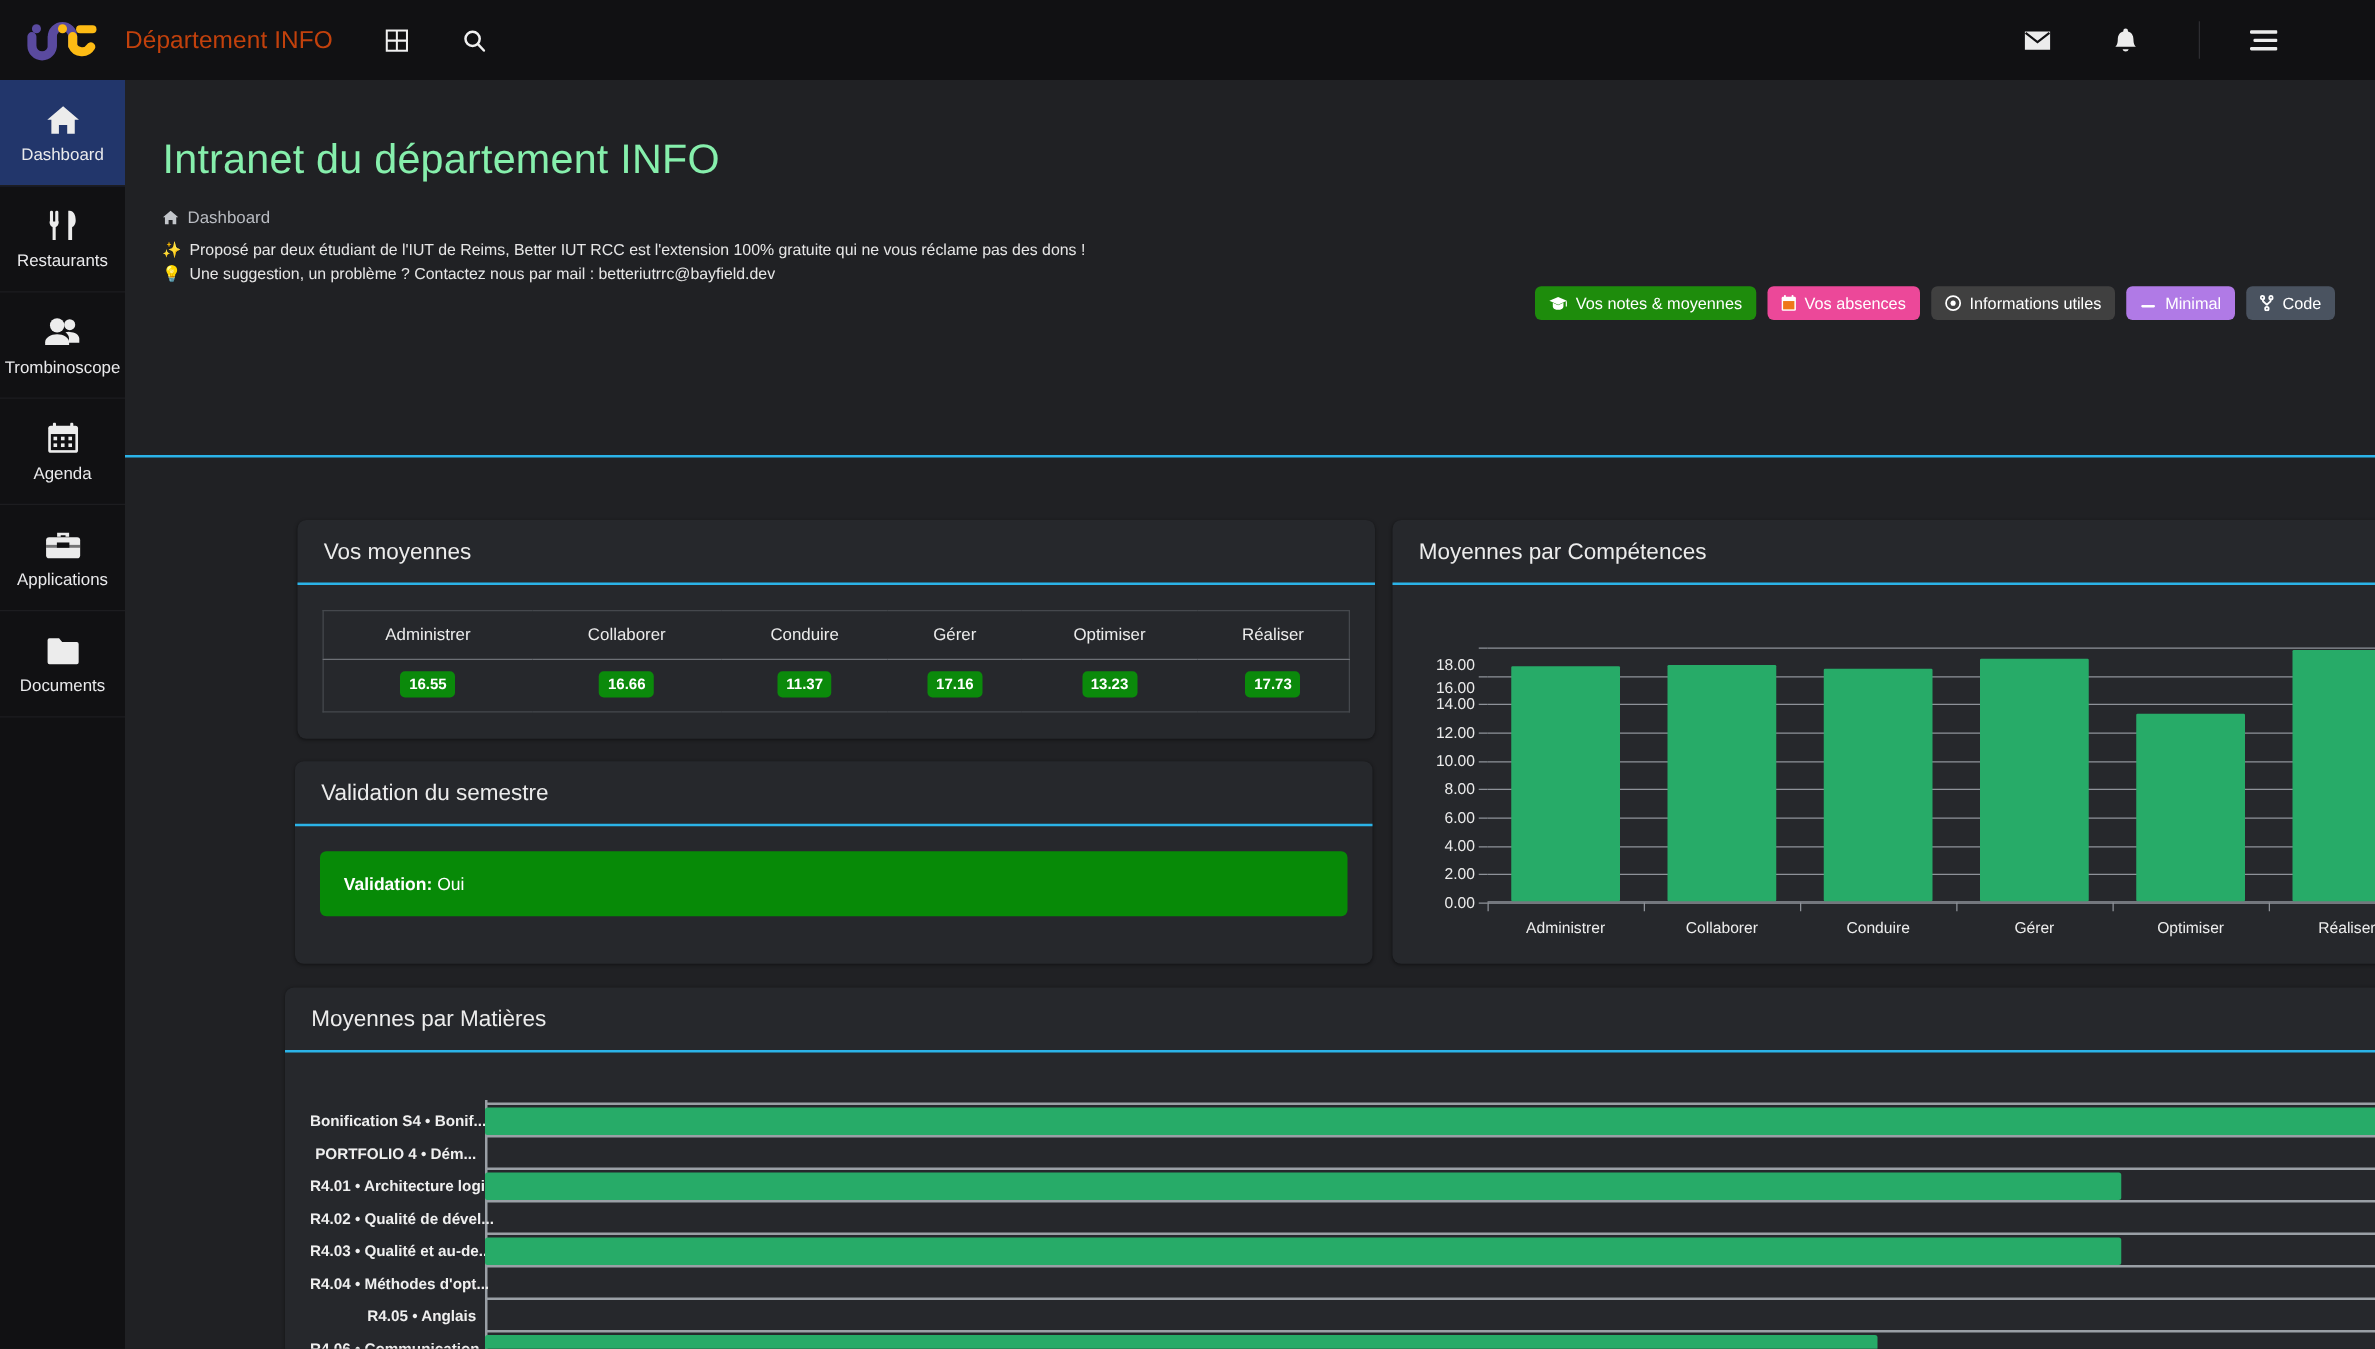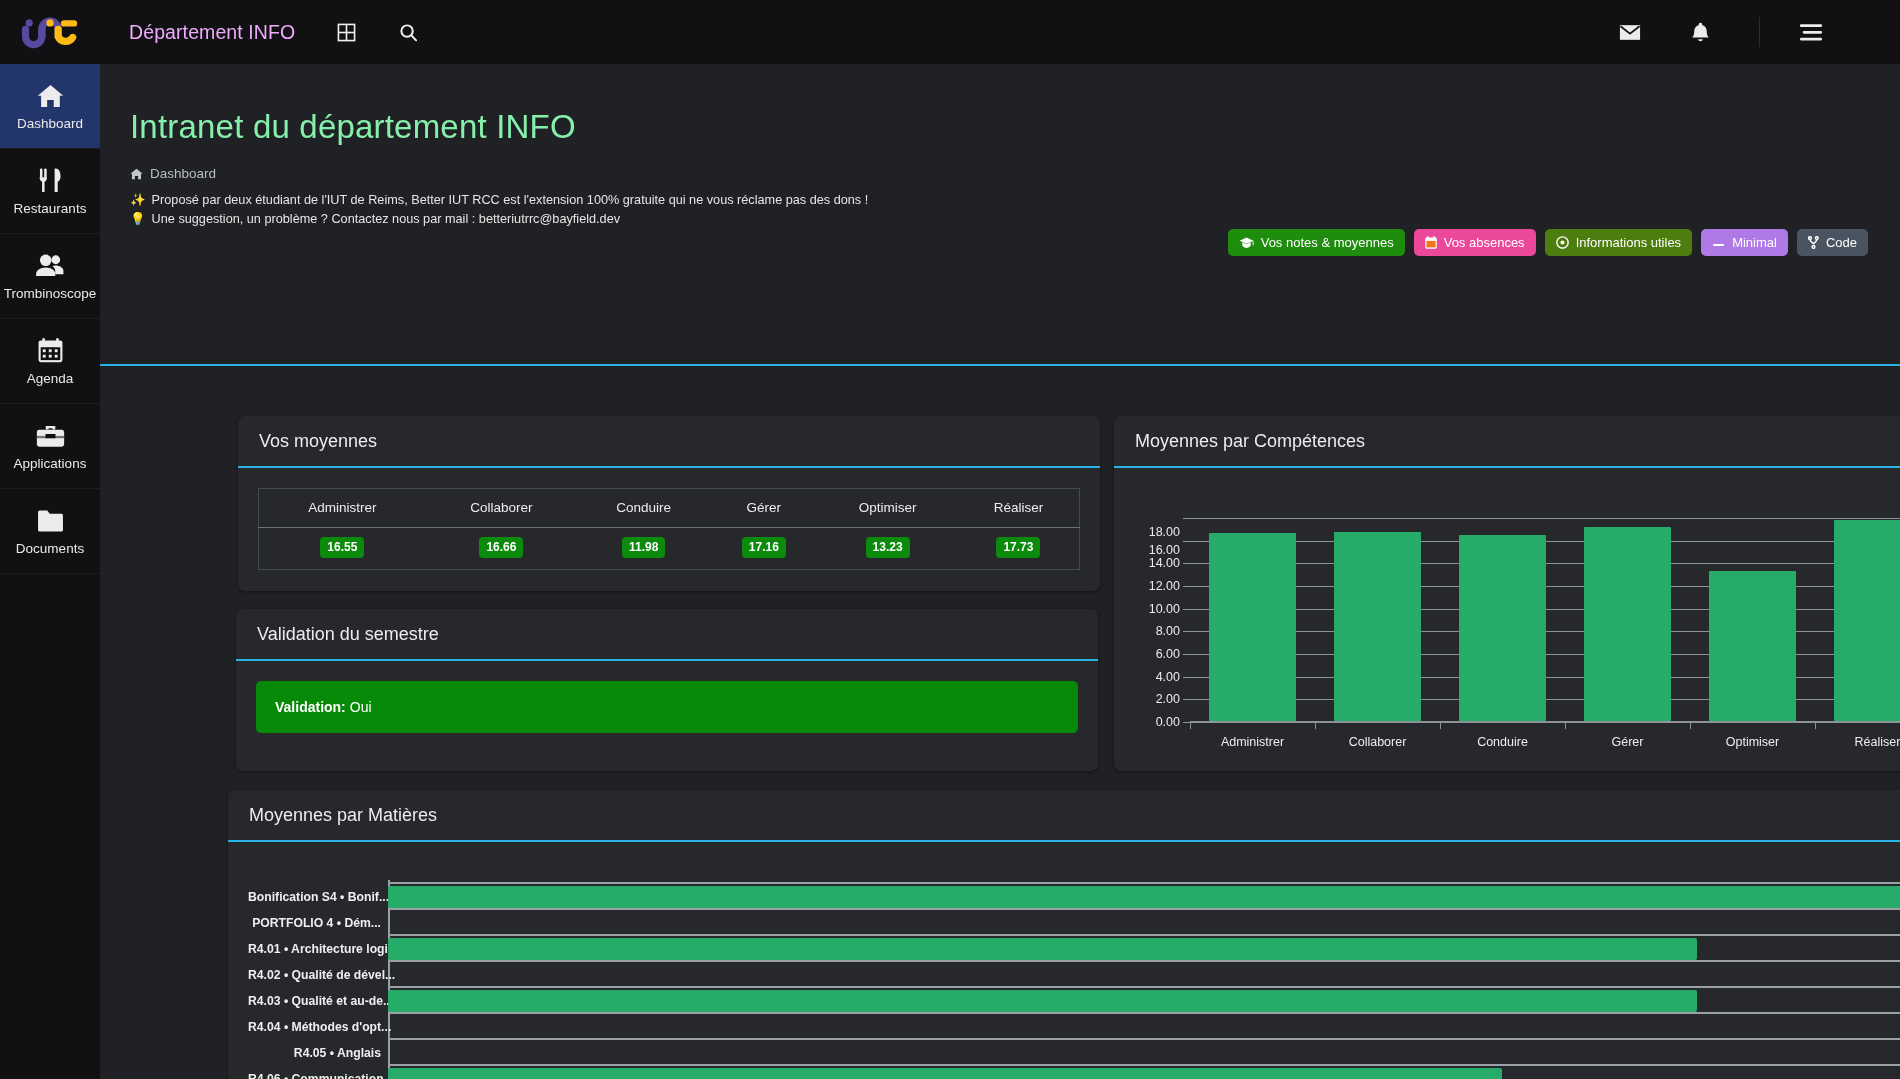--- a/index.html
+++ b/index.html
@@ -12,21 +12,21 @@
     color:#e8e8e8;
   }
 
   
   .topnav{
     position:absolute; top:0; left:0; width:1900px; height:64px;
     background:#111113; display:flex; align-items:center; z-index:30;
   }
   .logo-wrap{ width:100px; height:64px; display:flex; align-items:center; justify-content:center; }
   .logo{ width:58px; height:34px; }
-  .nav-title{ font-size:19.5px; color:#f0abfc; margin-left:29px; letter-spacing:.1px; }
+  .nav-title{ font-size:19.5px; color:#c2410c; letter-spacing:.1px; }
   .nav-ico{ width:22px; height:22px; margin-left:40px; display:flex; align-items:center; justify-content:center; color:#f0f0f0; cursor:pointer; }
   .nav-right{ margin-left:auto; display:flex; align-items:center; padding-right:30px; }
   .nav-right .nav-ico{ margin-left:0; margin-right:48px; }
   .nav-divider{ width:1px; height:30px; background:#2d2d31; margin-right:40px; }
 
   
   .sidebar{
     position:absolute; top:64px; left:0; width:100px; height:1015px;
     background:#111113; z-index:25;
   }
@@ -279,21 +279,21 @@
     <button class="hbtn" style="background:#ec4899">
       <svg width="12" height="13" viewBox="0 0 13 14" fill="#fff">
         <rect x="2.4" y="0" width="1.6" height="3" rx=".7"></rect>
           <rect x="9" y="0" width="1.6" height="3" rx=".7"></rect>
         <rect x="0.3" y="1.5" width="12.4" height="12.2" rx="1.2"></rect>
           <rect x="1.6" y="5.2" width="9.8" height="7.2" fill="#ef7719"></rect>
       </svg>
       <span>Vos absences</span>
     </button>
 
-    <button class="hbtn" style="background:#4d7c0f">
+    <button class="hbtn" style="background:#404040">
       <svg width="13" height="13" viewBox="0 0 14 14" fill="none" stroke="#fff" stroke-width="1.5">
         <circle cx="7" cy="7" r="6.1"></circle>
           <circle cx="7" cy="7" r="2.2" fill="#fff" stroke="none"></circle>
       </svg>
       <span>Informations utiles</span>
     </button>
 
     <button class="hbtn" style="background:#b07ae6">
       <svg width="13" height="11" viewBox="0 0 14 12">
         <rect x="1" y="7.6" width="12" height="2.2" rx="1" fill="#fff"></rect>
@@ -338,21 +338,21 @@
           <th>Conduire</th>
           <th>Gérer</th>
           <th>Optimiser</th>
           <th>Réaliser</th>
         </tr>
           </thead>
         <tbody>
             <tr>
           <td><span class="badge">16.55</span></td>
           <td><span class="badge">16.66</span></td>
-          <td><span class="badge">11.98</span></td>
+          <td><span class="badge">11.37</span></td>
           <td><span class="badge">17.16</span></td>
           <td><span class="badge">13.23</span></td>
           <td><span class="badge">17.73</span></td>
         </tr>
           </tbody>
       </table>
     </div>
   </div>
 
   <div class="card val-card">

